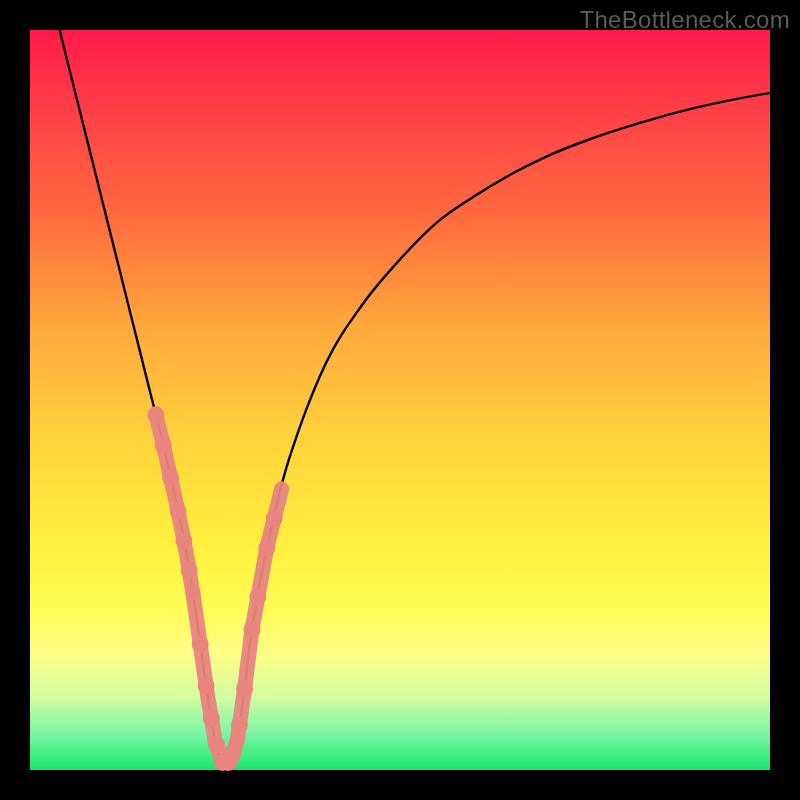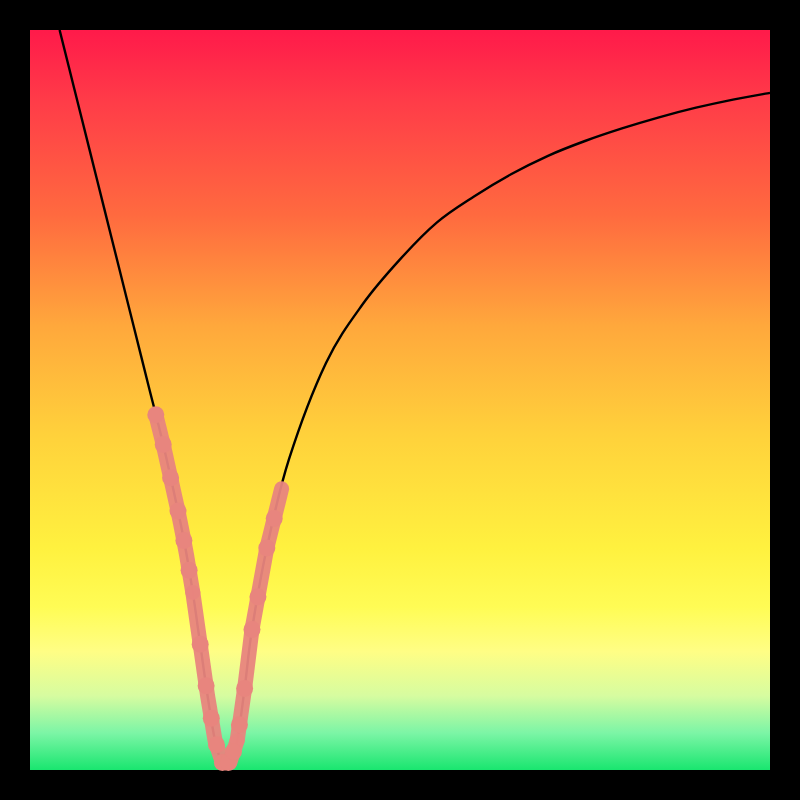--- a/index.html
+++ b/index.html
@@ -81,13 +81,14 @@
           <circle cx="203.50" cy="721.50" r="8.5" fill="#e8857e"></circle>
           <circle cx="209.42" cy="694.86" r="8.5" fill="#e8857e"></circle>
           <circle cx="214.60" cy="658.60" r="8.5" fill="#e8857e"></circle>
           <circle cx="222.00" cy="599.40" r="8.5" fill="#e8857e"></circle>
           <circle cx="227.92" cy="566.84" r="8.5" fill="#e8857e"></circle>
           <circle cx="236.80" cy="518.00" r="8.5" fill="#e8857e"></circle>
           <circle cx="244.20" cy="488.40" r="8.5" fill="#e8857e"></circle>
         </g>
     </svg>
   </div>
+  <div class="watermark">TheBottleneck.com</div>
 </div>
 
 </body></html>

